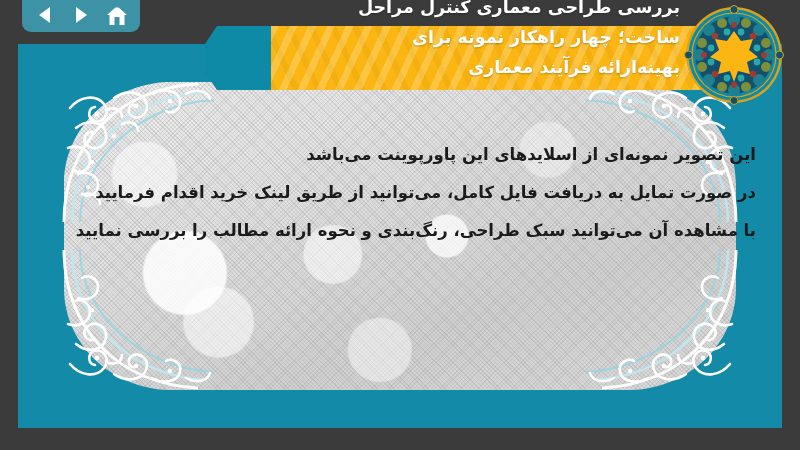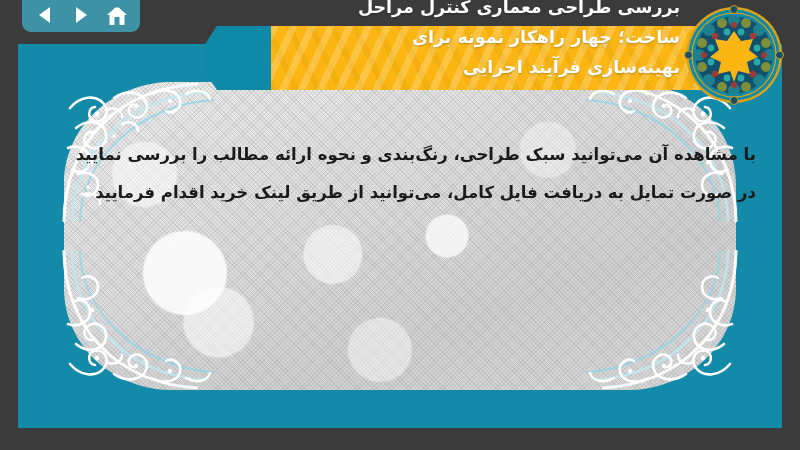--- a/index.html
+++ b/index.html
@@ -196,39 +196,40 @@
         <g fill="#ffffff">
           <circle cx="79" cy="70" r="2.4"></circle>
             <circle cx="118" cy="62" r="2.2"></circle>
           <circle cx="152" cy="57" r="2.2"></circle>
             <circle cx="74" cy="118" r="2.2"></circle>
         </g>
       </svg>
     </div>
 
     <div class="bodytext">
+      <div>این تصویر نمونه‌ای از اسلایدهای این پاورپوینت می‌باشد</div>
+      <div>در صورت تمایل به دریافت فایل کامل، می‌توانید از طریق لینک خرید اقدام فرمایید</div>
       <div>با مشاهده آن می‌توانید سبک طراحی، رنگ‌بندی و نحوه ارائه مطالب را بررسی نمایید</div>
-      <div>در صورت تمایل به دریافت فایل کامل، می‌توانید از طریق لینک خرید اقدام فرمایید</div>
     </div>
 
   </div>
 
   <div class="headerstrip"></div>
 
   <div class="banner">
     <svg class="pennant" viewBox="0 0 68 64" width="68" height="64">
       <path d="M68,0 L12,0 L0,18 L0,46 L12,64 L68,64 Z" fill="#0f8aa6"></path>
     </svg>
     <div class="yellow"></div>
   </div>
 
   <div class="titleblock">
     <div>بررسی طراحی معماری کنترل مراحل</div>
     <div>ساخت؛ چهار راهکار نمونه برای</div>
-    <div>بهینه‌سازی فرآیند اجرایی</div>
+    <div>بهینه‌ارائه فرآیند معماری</div>
   </div>
 
   <svg class="medallion" viewBox="0 0 100 100">
     <circle cx="50" cy="50" r="48" fill="#d9a21a"></circle>
     <circle cx="50" cy="50" r="45.5" fill="#0f8aa6"></circle>
     <circle cx="50" cy="50" r="42" fill="none" stroke="#d9a21a" stroke-width="1.2"></circle>
     <circle cx="50" cy="50" r="39" fill="#13506e"></circle>
     <g>
       <g fill="#1f7f8c">
           <circle cx="50" cy="15" r="6"></circle>

